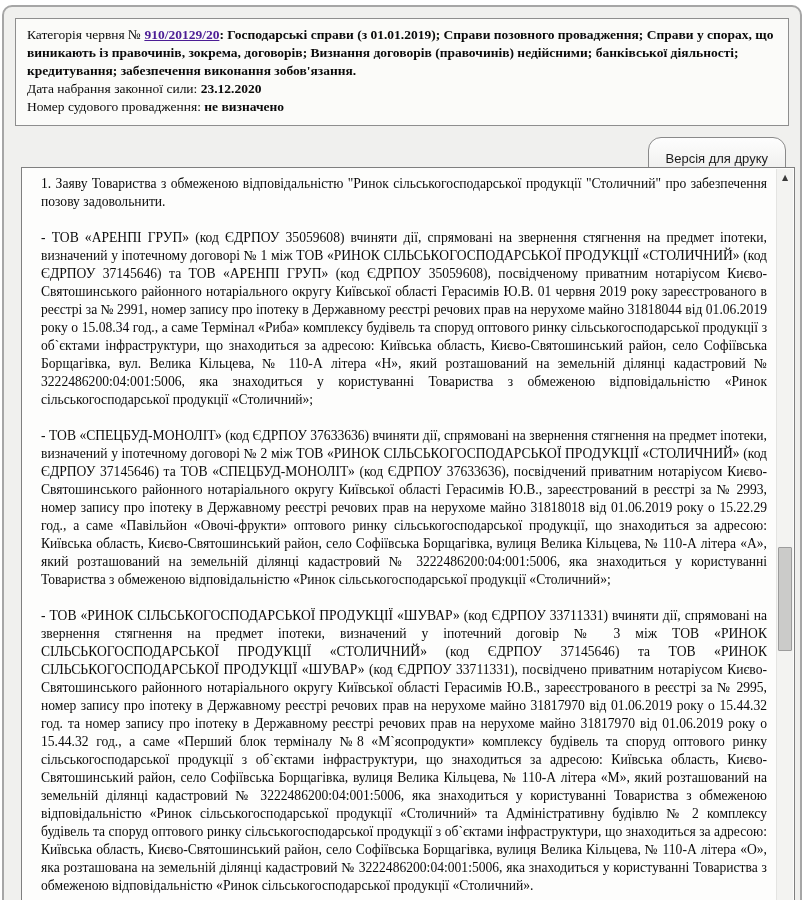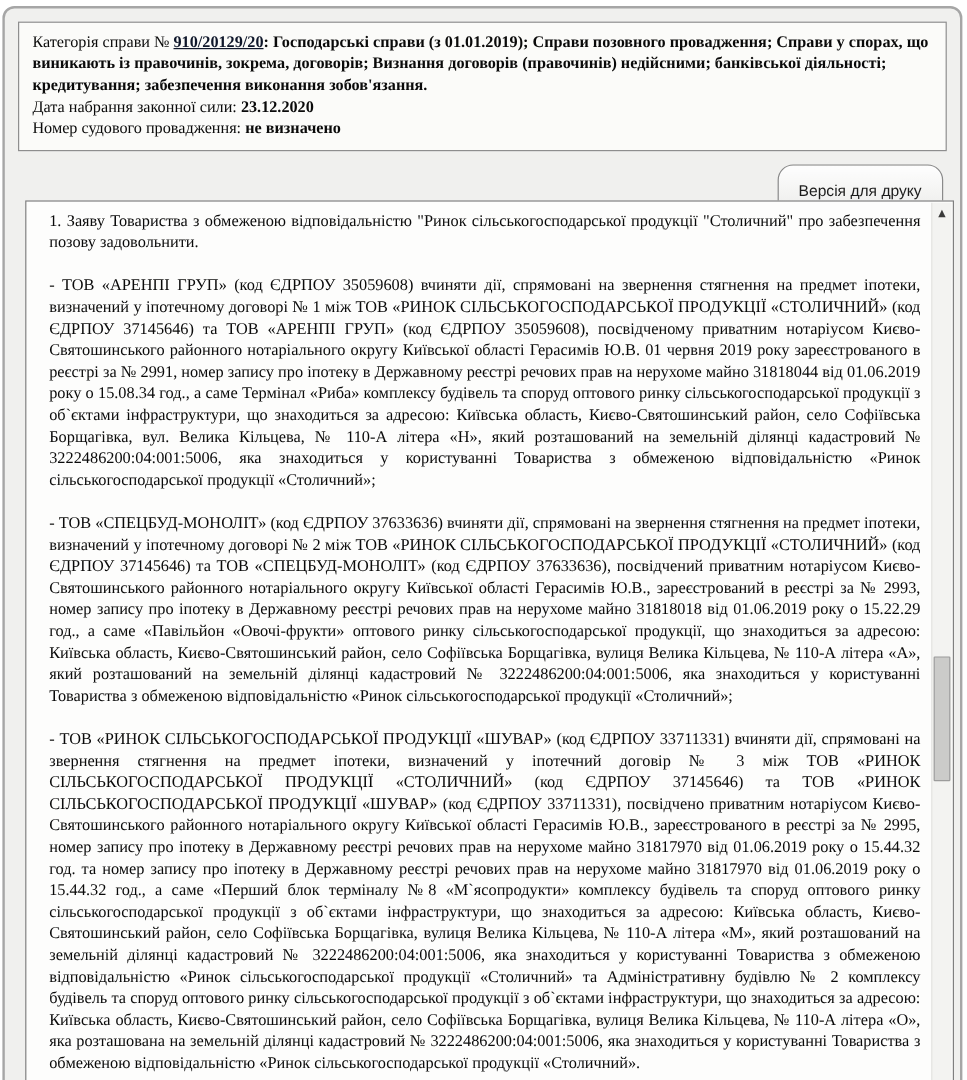--- a/index.html
+++ b/index.html
@@ -14,21 +14,21 @@
   }
   
   .meta-box {
     position:absolute; left:11px; top:11px; width:774px; box-sizing:border-box;
     background:#fbfbf9; border:1px solid #8e8e8e;
     padding:7px 11px 9px 11px; font-size:13.5px; line-height:18px;
   }
   .meta-line { margin:0; }
   .meta-bold { font-weight:bold; }
   .case-link {
-    font-weight:bold; text-decoration:underline; cursor:pointer; color:#0f172a;
+    font-weight:bold; text-decoration:underline; cursor:pointer; color:#4c1d95;
   }
   
   .print-btn {
     position:absolute; top:130px; right:14px; height:43px; padding:0 17px;
     display:flex; align-items:center; justify-content:center;
     border:1px solid #8a8a8a; border-radius:13px;
     background:linear-gradient(#fefefe,#ebebe9);
     font-family:"Liberation Sans","DejaVu Sans",sans-serif;
     font-size:13px; color:#1c1c1c; cursor:pointer;
   }
@@ -62,21 +62,21 @@
     border-radius:1px; cursor:pointer;
   }
 </style>
 </head>
 <body>
 
 <div class="outer-panel">
 
   <div class="meta-box">
     <p class="meta-line">
-      <span>Категорія справи №</span>
+      <span>Категорія червня №</span>
       <a class="case-link">910/20129/20</a><span class="meta-bold">:</span>
       <span class="meta-bold">Господарські справи (з 01.01.2019); Справи позовного провадження; Справи у спорах, що виникають із правочинів, зокрема, договорів; Визнання договорів (правочинів) недійсними; банківської діяльності; кредитування; забезпечення виконання зобов'язання.</span>
     </p>
     <p class="meta-line">
       <span>Дата набрання законної сили:</span>
       <span class="meta-bold">23.12.2020</span>
     </p>
     <p class="meta-line">
       <span>Номер судового провадження:</span>
       <span class="meta-bold">не визначено</span>

